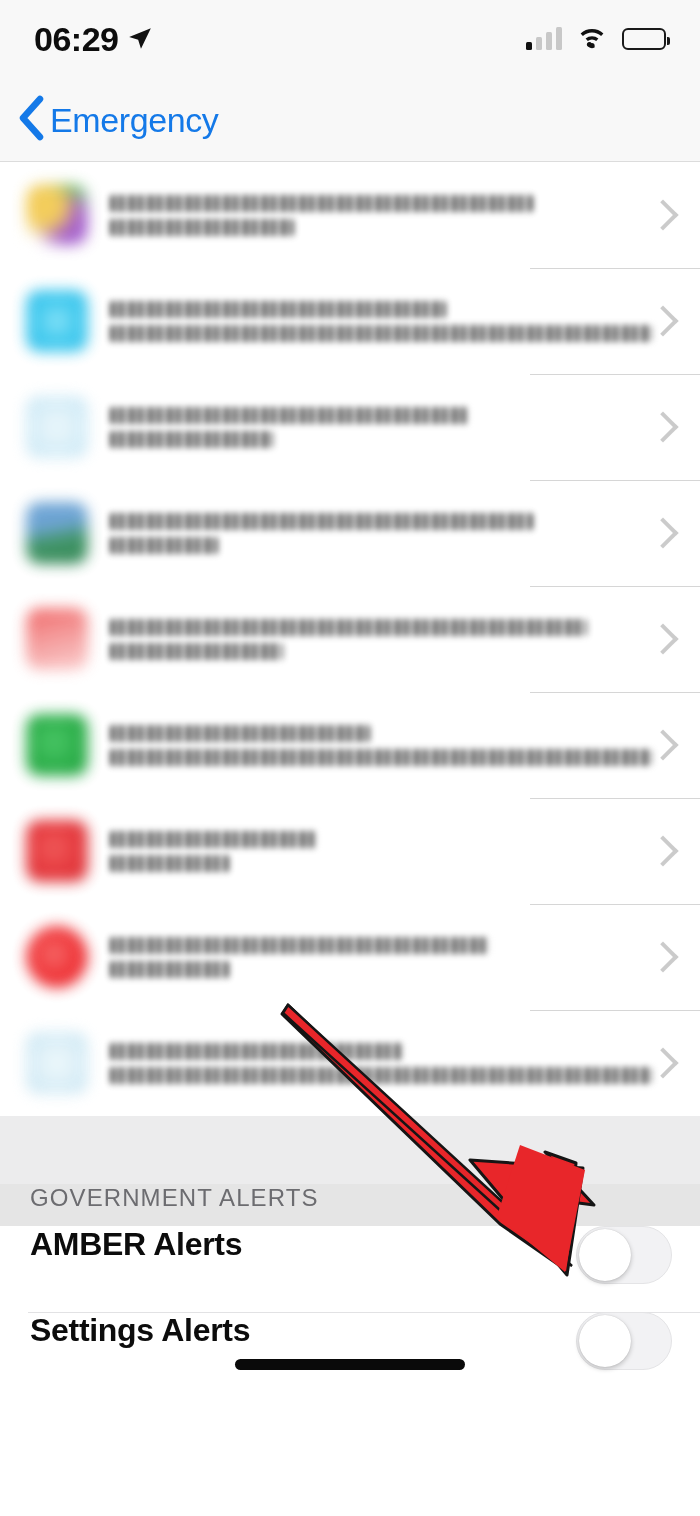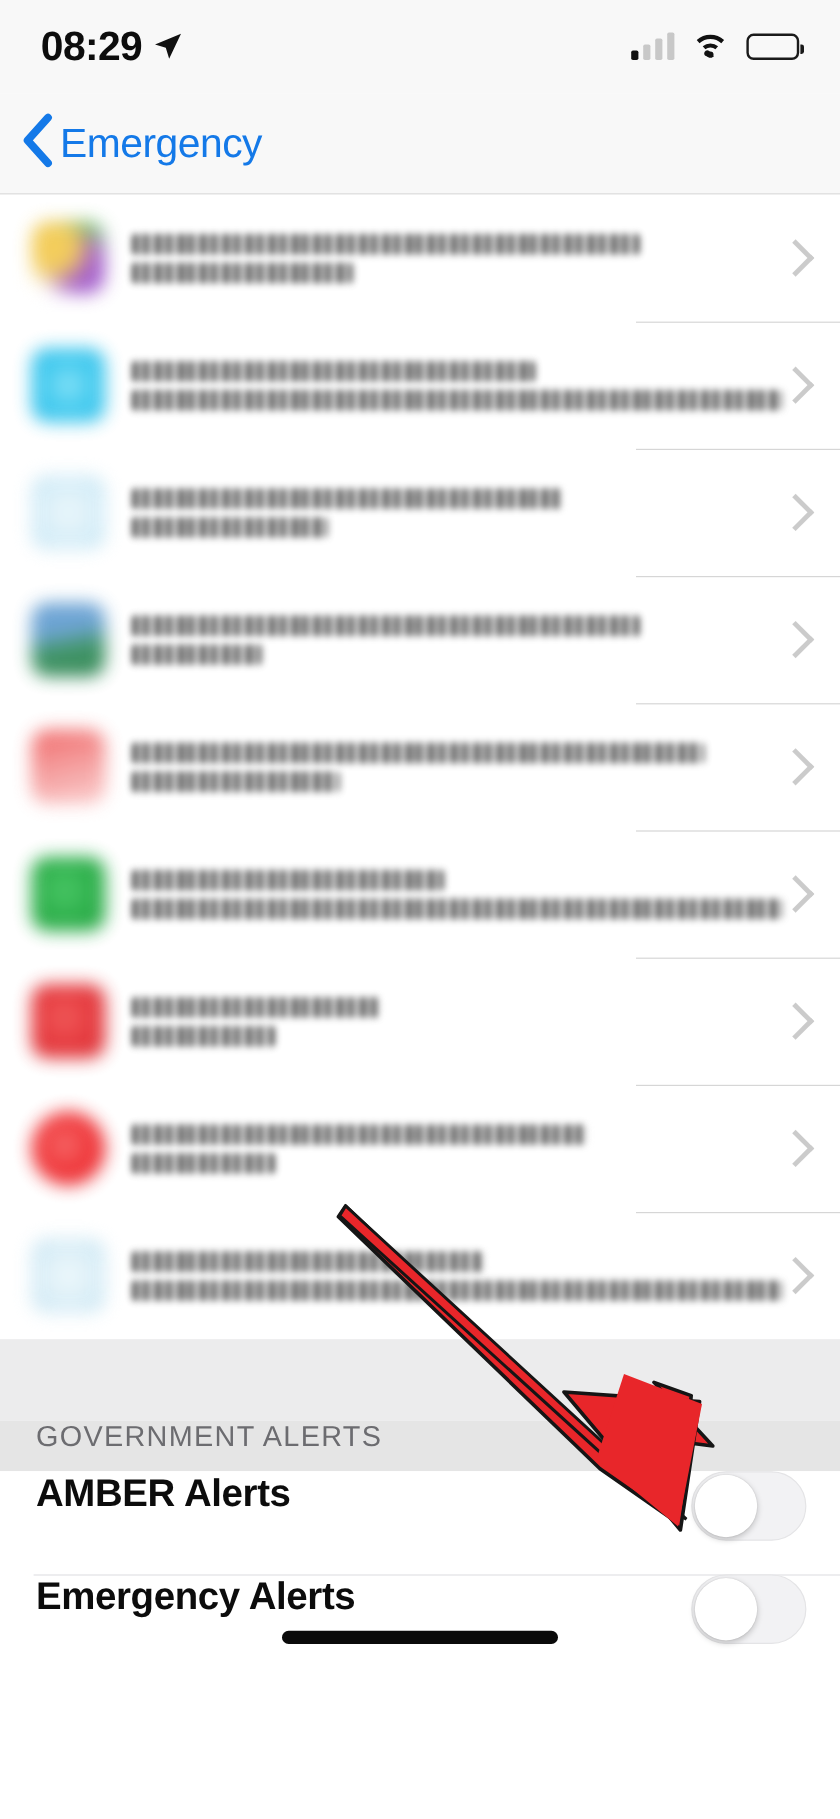--- a/index.html
+++ b/index.html
@@ -133,21 +133,21 @@
     position:absolute; inset:0; width:700px; height:1516px;
     pointer-events:none; z-index:50;
   }
 </style>
 </head>
 <body>
 
 <div id="phone">
 
   <div class="statusbar">
-    <span class="sb-time">08:29</span>
+    <span class="sb-time">06:29</span>
     <span class="sb-loc">
       <svg width="26" height="26" viewBox="0 0 24 24">
           <path d="M22 2 2 10.2l8.3 2.6 2.6 8.3z" fill="#111"></path>
         </svg>
     </span>
     <span class="sb-right">
       <span class="bars">
         <i class="on"></i>
           <i></i>
           <i></i>
@@ -267,21 +267,21 @@
   <div class="secheader">GOVERNMENT ALERTS</div>
 
   <div class="alerts">
     <div class="alertrow">
       <span class="alertlabel">AMBER Alerts</span>
       <span class="toggle">
         <span class="knob"></span>
       </span>
     </div>
     <div class="alertrow">
-      <span class="alertlabel">Emergency Alerts</span>
+      <span class="alertlabel">Settings Alerts</span>
       <span class="toggle">
         <span class="knob"></span>
       </span>
     </div>
   </div>
 
   <div class="footer">
     <div class="homebar"></div>
   </div>
 

